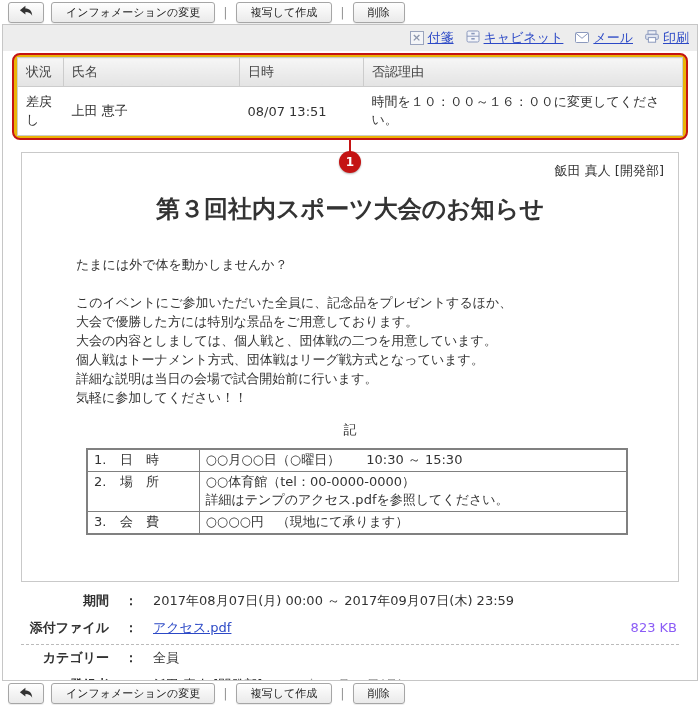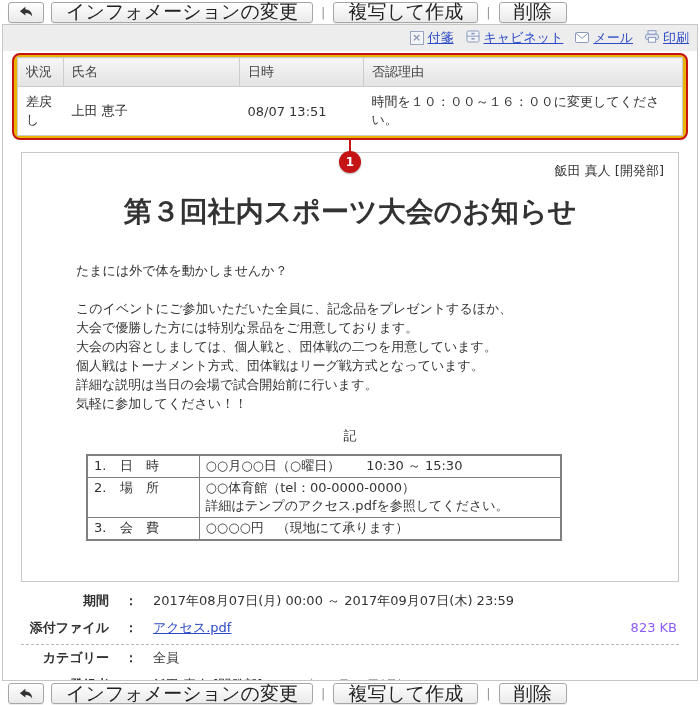--- a/index.html
+++ b/index.html
@@ -4,21 +4,21 @@
 <style>
   * { box-sizing: border-box; margin: 0; padding: 0; }
   html,body { width:700px; height:705px; overflow:hidden; background:#fff;
     font-family:"DejaVu Sans","Liberation Sans",sans-serif; font-size:13px; color:#333; }
 
   
   .toolbar { display:flex; align-items:center; gap:7px; padding:2px 8px; height:24px; }
   .tb-btn { display:inline-flex; align-items:center; justify-content:center;
     border:1px solid #a6a6a6; border-radius:3px;
     background:linear-gradient(#fefefe,#eaeaea); box-shadow:0 1px 1px rgba(0,0,0,.08);
-    height:21px; padding:0 14px; font-size:19px; color:#222; cursor:pointer;
+    height:21px; padding:0 14px; font-size:11px; color:#222; cursor:pointer;
     font-family:Liberation Sans, sans-serif; }
   .tb-back { padding:0 10px; }
   .tb-sep { color:#999; padding:0 1px; }
 
   
   .panel { margin:0 2px; border:1px solid #c6c6c6; background:#fff; height:657px; overflow:hidden; }
   .links-bar { background:#ededed; height:26px; display:flex; align-items:center;
     justify-content:flex-end; gap:12px; padding:0 8px; }
   .act-link { display:inline-flex; align-items:center; gap:4px; color:#2c49c6;
     text-decoration:none; cursor:pointer; }
@@ -42,26 +42,26 @@
   .badge { position:absolute; left:calc(50% - 11px); bottom:-33px; width:22px; height:22px;
     border-radius:50%; background:#c41414; color:#fff; font-weight:bold; font-size:12px;
     display:flex; align-items:center; justify-content:center; z-index:5;
     box-shadow:0 1px 2px rgba(0,0,0,.3); }
 
   
   .doc-box { margin:12px 18px 0; border:1px solid #c9c9c9; background:#fff;
     padding:8px 14px 12px; height:430px; overflow:hidden; }
   .doc-meta { text-align:right; line-height:20px; color:#333; }
   .doc-subtitle { text-align:center; font-weight:bold; margin-top:20px; }
-  .doc-title { text-align:center; font-weight:bold; font-size:28px; margin-top:12px; }
+  .doc-title { text-align:center; font-weight:bold; font-size:24px; margin-top:12px; }
   .doc-body { margin:30px 0 0 40px; line-height:19px; }
   .doc-line { min-height:19px; white-space:pre-wrap; }
   .doc-ki { text-align:center; margin-top:14px; }
   .info-table { border-collapse:collapse; border:2px solid #808080; margin:9px 10px 0 50px;
-    width:476px; }
+    width:542px; }
   .info-table td { border:1px solid #808080; padding:1px 6px 2px; vertical-align:top;
     line-height:18px; }
   .it-label { width:112px; }
   .it-num { display:inline-block; width:26px; }
 
   
   .details { margin:6px 18px 0; }
   .det-row { display:grid; grid-template-columns:88px 18px 1fr; align-items:baseline;
     padding:4px 0 5px;gap:13px; }
   .det-label { font-weight:bold; text-align:right; color:#333; }

